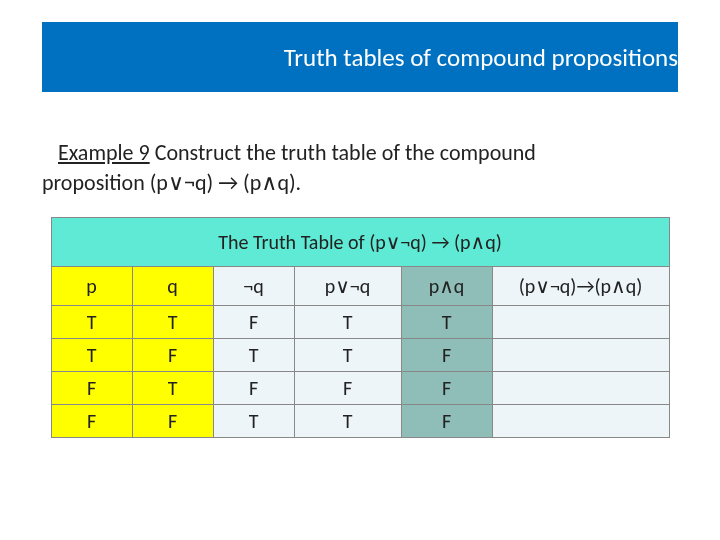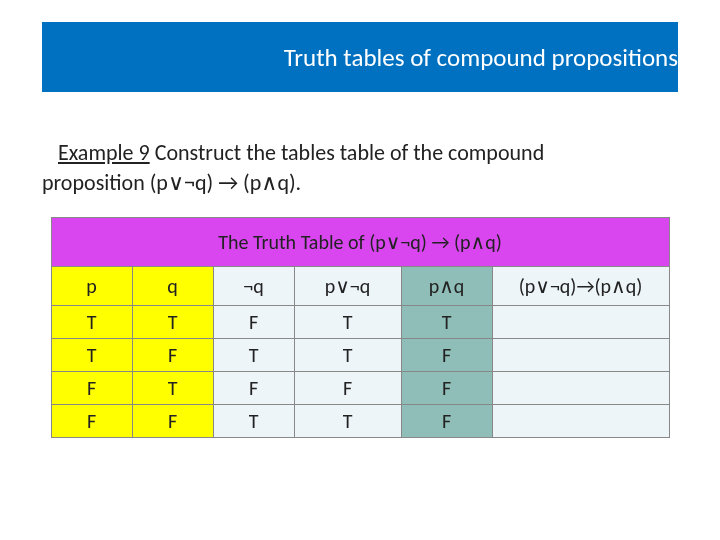--- a/index.html
+++ b/index.html
@@ -59,21 +59,21 @@
     text-align: center;
   }
   table.truth th, table.truth td {
     border: 1px solid #888;
     padding: 4px 8px;
     font-weight: 400;
     white-space: nowrap;
   }
   
   th.tbl-title {
-    background: #d946ef;
+    background: #5eead4;
     font-weight: 400;
     height: 40px;
     margin-top: 20px;
   }
   
   tr.hdr th {
     height: 30px;
   }
   th.yellow, td.yellow {
     background: #ffff00;
@@ -102,21 +102,21 @@
 <body>
 
 <div class="slide">
 
   <div class="title-bar">
     <span>Truth tables of compound propositions</span>
   </div>
 
   <div class="body">
     <div class="example-text">
-      <span class="example-label">Example 9</span><span> Construct the tables table of the compound</span><br>
+      <span class="example-label">Example 9</span><span> Construct the truth table of the compound</span><br>
       <span>proposition (p∨¬q) → (p∧q).</span>
     </div>
 
     <div class="tt-wrap">
       <table class="truth">
         <tbody>
             <tr>
           <th colspan="6" class="tbl-title">The Truth Table of (p∨¬q) → (p∧q)</th>
         </tr>
         <tr class="hdr">

